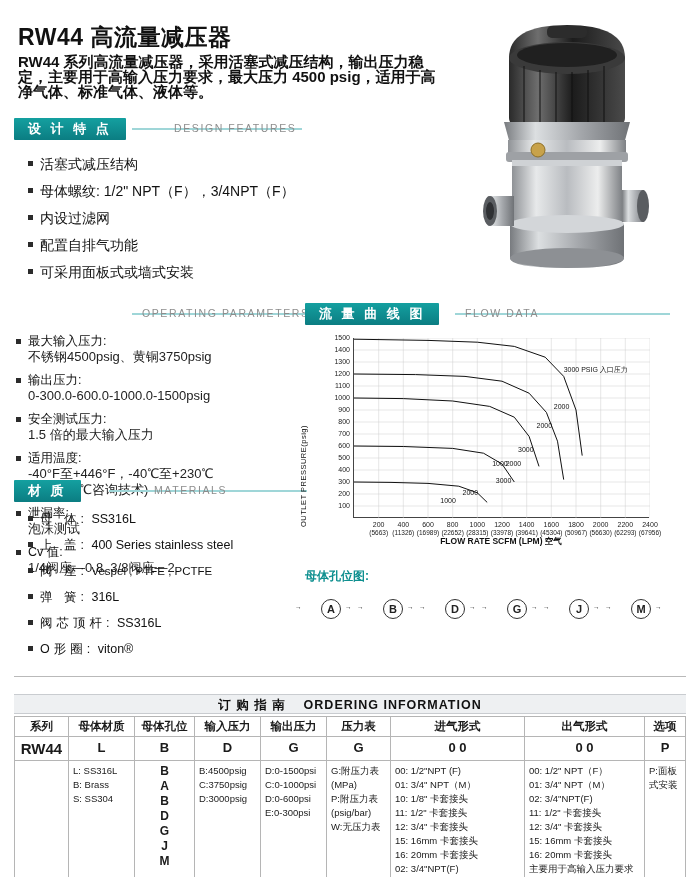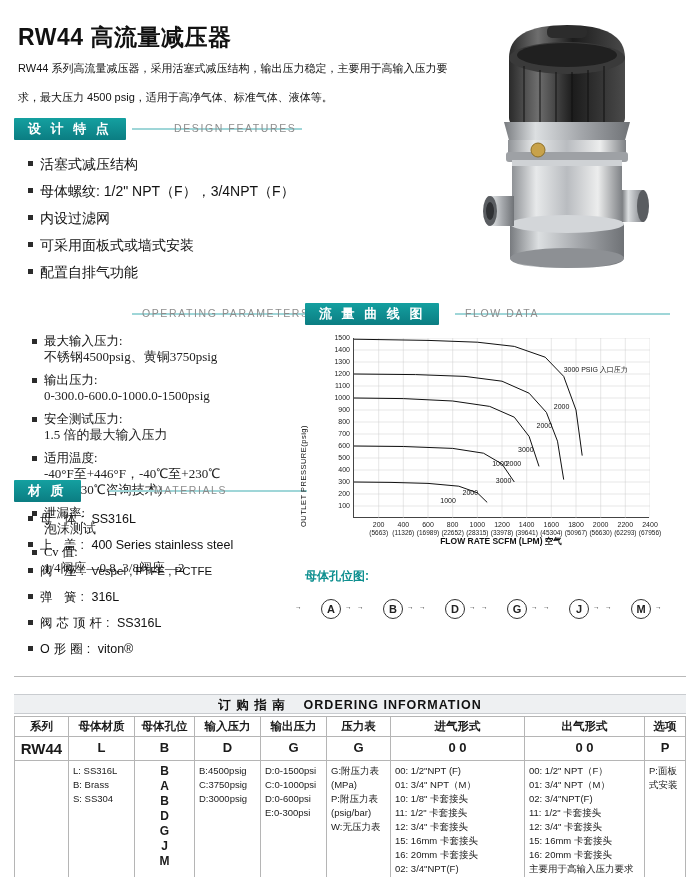--- a/index.html
+++ b/index.html
@@ -15,21 +15,21 @@
   .page { position:relative; width:700px; height:877px; }
 
   
   .title {
     position:absolute; left:18px; top:22px;
     font-size:23px; font-weight:bold; letter-spacing:0.5px;
     color:#111;
   }
   .intro {
     position:absolute; left:18px; top:54px; width:430px;
-    font-size:11px; line-height:29px; color:#111;
+    font-size:15px; line-height:15px; color:#111;font-weight:bold;
   }
 
   
   .photo {
     position:absolute; left:452px; top:10px; width:230px; height:272px;
   }
   
   .secbar {
     position:absolute; height:22px;
   }
@@ -61,21 +61,21 @@
     content:""; position:absolute; left:2px; top:6px;
     width:5px; height:5px; background:#2b2b2b;
   }
   .small { font-size:11.5px; }
 
   
   #design-features { position:absolute; left:26px; top:155px; width:400px; }
   #design-features li { margin-bottom:9px; font-size:14px; }
 
   
-  #op-params { position:absolute; left:30px; top:333px; width:270px;font-family:Liberation Serif, serif; }
+  #op-params { position:absolute; left:14px; top:333px; width:270px; }
   #op-params li { margin-bottom:7px; font-size:12.5px; line-height:16px; }
   #op-params li .sub { display:block; font-size:13px; color:#222; }
 
   
   #materials { position:absolute; left:26px; top:510px; width:280px; }
   #materials li { margin-bottom:8px; font-size:12.5px; }
   #materials .lbl { letter-spacing:4px; }
 
   
   .chartwrap {
@@ -226,22 +226,22 @@
   <div class="secbar" style="left:14px; top:118px; width:296px;">
     <div class="tab">设 计 特 点</div>
     <div class="tail" style="left:118px; width:170px;"></div>
     <div class="en" style="left:160px;">DESIGN FEATURES</div>
   </div>
 
   <ul class="bl" id="design-features">
     <li>活塞式减压结构</li>
     <li>母体螺纹: 1/2" NPT（F），3/4NPT（F）</li>
     <li>内设过滤网</li>
+    <li>配置自排气功能</li>
     <li>可采用面板式或墙式安装</li>
-    <li>配置自排气功能</li>
   </ul>
 
   <div class="secbar" style="left:14px; top:303px; width:296px;">
     <div class="tail" style="left:118px; width:175px;"></div>
     <div class="en" style="left:128px;">OPERATING PARAMETERS</div>
   </div>
 
   <ul class="bl" id="op-params">
     <li>
       <span>最大输入压力:</span>

